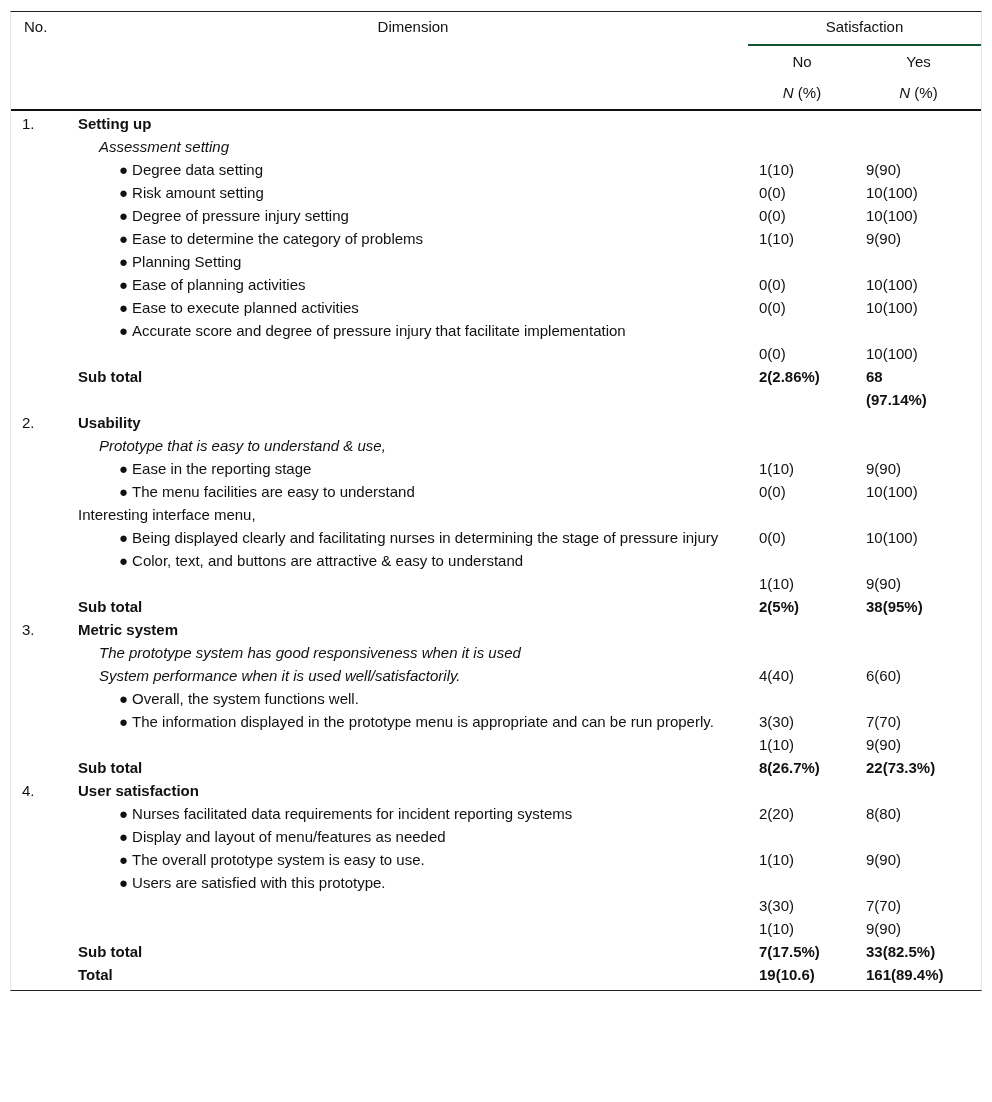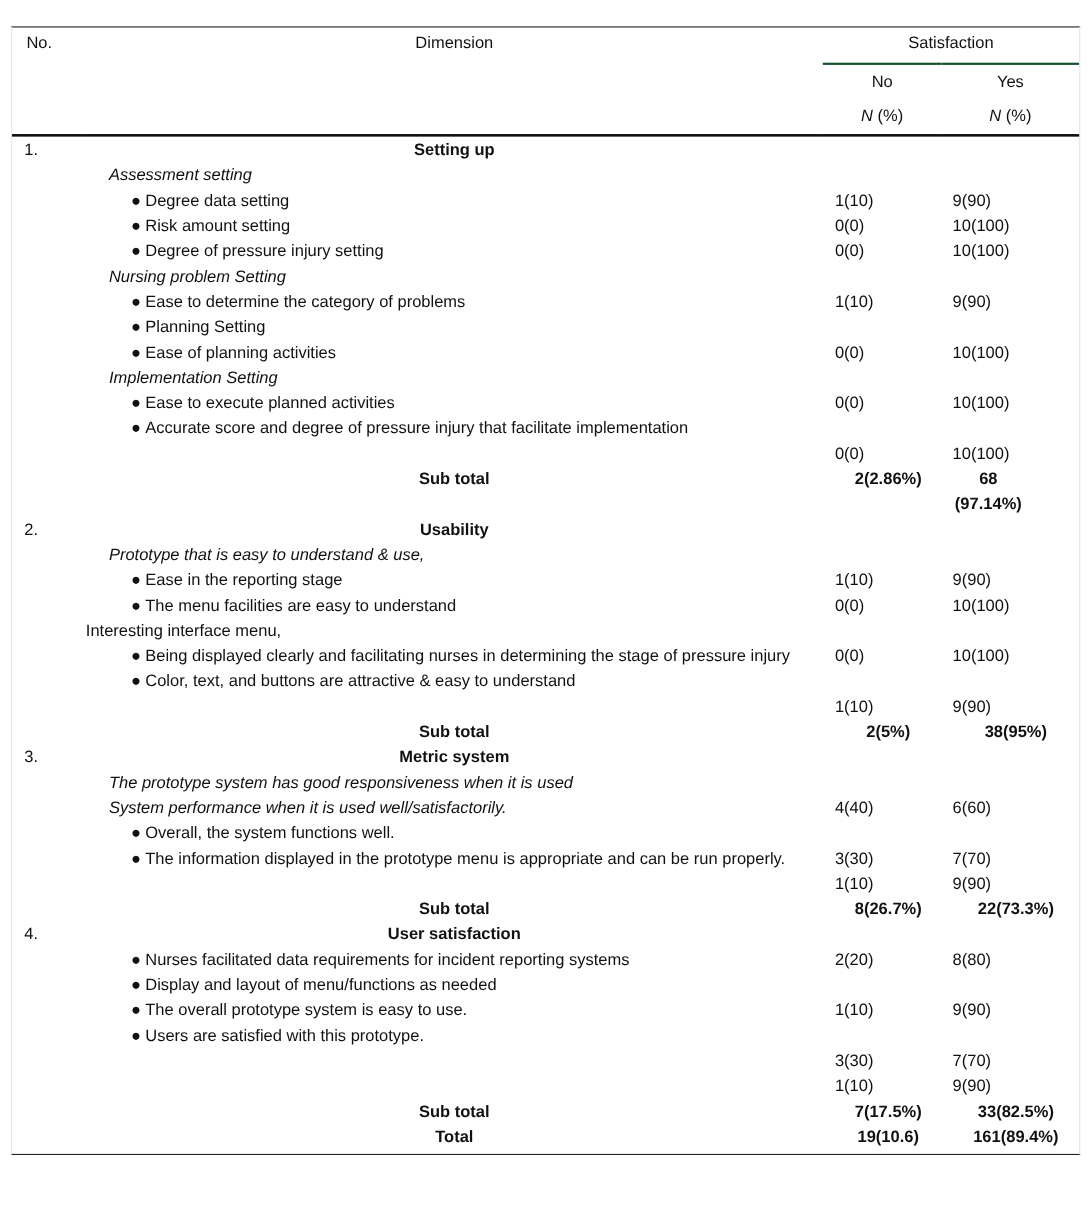--- a/index.html
+++ b/index.html
@@ -1,42 +1,42 @@
 <!DOCTYPE html>
 <html><head>
 <meta charset="utf-8">
 <style>
   html, body { margin: 0; padding: 0; background: #ffffff; }
   body {
     width: 992px; height: 1102px; position: relative; overflow: hidden;
     font-family: "Liberation Sans", sans-serif; font-size: 15px; color: #111;
   }
   .tbl {
-    position: absolute; left: 10px; top: 24px; width: 970px;
+    position: absolute; left: 10px; top: 11px; width: 970px;
     border-left: 1px solid #e6e6e6; border-right: 1px solid #e6e6e6;
     border-top: 1px solid #222; border-bottom: 1px solid #222;
   }
   table { border-collapse: collapse; width: 100%; table-layout: fixed; }
   col.c-no { width: 67px; }
   col.c-dim { width: 670px; }
   col.c-n { width: 108px; }
   col.c-y { width: 125px; }
   td, th { padding: 0; vertical-align: top; font-weight: normal; line-height: 23px; }
   thead th { }
   thead tr.h1 th { height: 32px; line-height: 30px; }
   thead tr.h1 th.sat { border-bottom: 2px solid #14532d; }
   thead tr.h2 th { height: 32px; line-height: 32px; }
   thead tr.h3 th { height: 31px; line-height: 30px; border-bottom: 2px solid #111; }
   thead th.no { text-align: left; padding-left: 13px; }
   .it { font-style: italic; }
   tbody td.no { padding-left: 11px; }
   tbody td.num { padding-left: 11px; }
   tbody td.num.y { padding-left: 10px; }
   tr.first td { padding-top: 1px; }
-  .b { font-weight: bold; text-align: center; }
+  .b { font-weight: bold; }
   .ind1 { padding-left: 21px; font-style: italic; }
   .ind2 { padding-left: 41px; }
   .bul::before { content: "\25CF"; margin-right: 4px; font-size: 15px; }
   .wrap { text-indent: 41px; }
   .wrap .bul::before { }
   tr.last td { padding-bottom: 4px; }
 </style>
 </head>
 <body>
 
@@ -93,47 +93,35 @@
           <td class="num y">10(100)</td>
         </tr>
         <tr>
           <td class="no"></td>
           <td class="ind2"><span class="bul"></span><span>Degree of pressure injury setting</span></td>
           <td class="num">0(0)</td>
           <td class="num y">10(100)</td>
         </tr>
         <tr>
           <td class="no"></td>
-          <td class="it ind1"><span>Nursing problem Setting</span></td>
-          <td class="num"></td>
-          <td class="num y"></td>
-        </tr>
-        <tr>
-          <td class="no"></td>
           <td class="ind2"><span class="bul"></span><span>Ease to determine the category of problems</span></td>
           <td class="num">1(10)</td>
           <td class="num y">9(90)</td>
         </tr>
         <tr>
           <td class="no"></td>
           <td class="ind2"><span class="bul"></span><span>Planning Setting</span></td>
           <td class="num"></td>
           <td class="num y"></td>
         </tr>
         <tr>
           <td class="no"></td>
           <td class="ind2"><span class="bul"></span><span>Ease of planning activities</span></td>
           <td class="num">0(0)</td>
           <td class="num y">10(100)</td>
-        </tr>
-        <tr>
-          <td class="no"></td>
-          <td class="it ind1"><span>Implementation Setting</span></td>
-          <td class="num"></td>
-          <td class="num y"></td>
         </tr>
         <tr>
           <td class="no"></td>
           <td class="ind2"><span class="bul"></span><span>Ease to execute planned activities</span></td>
           <td class="num">0(0)</td>
           <td class="num y">10(100)</td>
         </tr>
         <tr>
           <td class="no"></td>
           <td class="ind2"><span class="bul"></span><span>Accurate score and degree of pressure injury that facilitate implementation</span></td>
@@ -255,21 +243,21 @@
           <td class="num y"></td>
         </tr>
         <tr>
           <td class="no"></td>
           <td class="ind2"><span class="bul"></span><span>Nurses facilitated data requirements for incident reporting systems</span></td>
           <td class="num">2(20)</td>
           <td class="num y">8(80)</td>
         </tr>
         <tr>
           <td class="no"></td>
-          <td class="ind2"><span class="bul"></span><span>Display and layout of menu/functions as needed</span></td>
+          <td class="ind2"><span class="bul"></span><span>Display and layout of menu/features as needed</span></td>
           <td class="num"></td>
           <td class="num y"></td>
         </tr>
         <tr>
           <td class="no"></td>
           <td class="ind2"><span class="bul"></span><span>The overall prototype system is easy to use.</span></td>
           <td class="num">1(10)</td>
           <td class="num y">9(90)</td>
         </tr>
         <tr>

